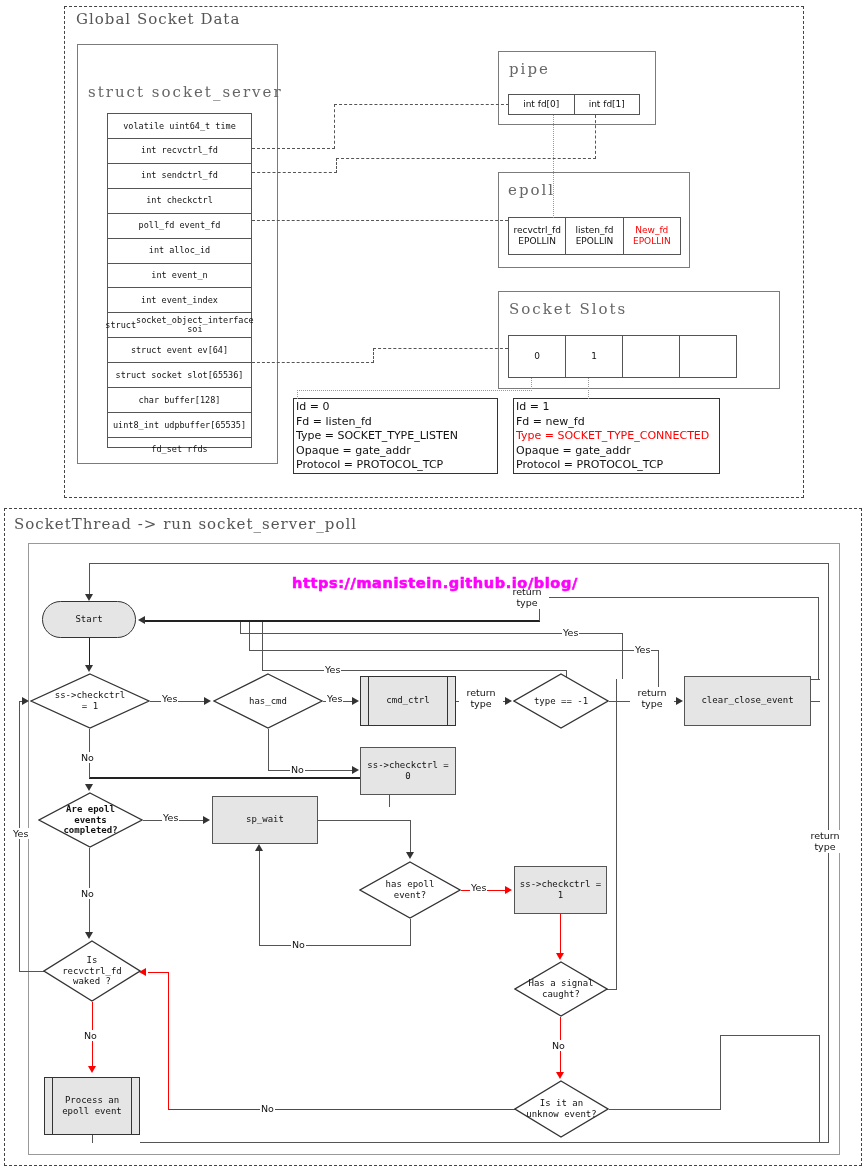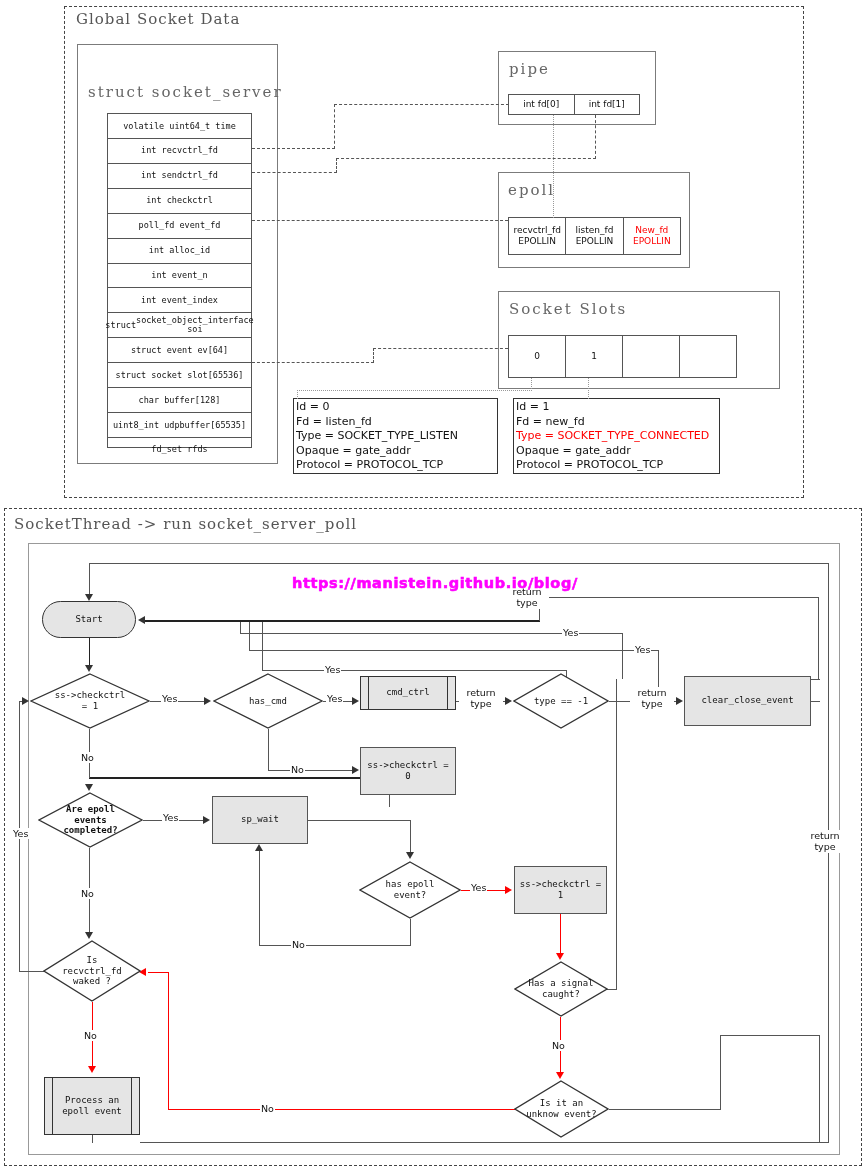--- a/index.html
+++ b/index.html
@@ -225,41 +225,41 @@
   <div class="lbl">ss-&gt;checkctrl<br>= 1</div>
 </div>
 
 <div class="dia" id="n-hascmd" style="left:213px;top:673px;width:110px;height:56px;">
   <svg class="shape" viewBox="0 0 110 56" preserveAspectRatio="none">
       <polygon points="55,1 109,28 55,55 1,28" fill="#fff" stroke="#333" stroke-width="1.3"></polygon>
     </svg>
   <div class="lbl">has_cmd</div>
 </div>
 
-<div class="node proc" id="n-cmdctrl" style="left:360px;top:676px;width:96px;height:34px;">cmd_ctrl</div>
+<div class="node proc" id="n-cmdctrl" style="left:360px;top:676px;width:96px;height:50px;">cmd_ctrl</div>
 
 <div class="dia" id="n-type" style="left:513px;top:673px;width:96px;height:56px;">
   <svg class="shape" viewBox="0 0 96 56" preserveAspectRatio="none">
       <polygon points="48,1 95,28 48,55 1,28" fill="#fff" stroke="#333" stroke-width="1.3"></polygon>
     </svg>
   <div class="lbl">type == -1</div>
 </div>
 
 <div class="node rect" id="n-clear" style="left:684px;top:676px;width:127px;height:50px;">clear_close_event</div>
 
 <div class="node rect" id="n-chk0" style="left:360px;top:747px;width:96px;height:48px;">ss-&gt;checkctrl =<br>0</div>
 
 <div class="dia" id="n-areepoll" style="left:38px;top:792px;width:105px;height:56px;font-weight:bold;">
   <svg class="shape" viewBox="0 0 105 56" preserveAspectRatio="none">
       <polygon points="52,1 104,28 52,55 1,28" fill="#fff" stroke="#333" stroke-width="1.3"></polygon>
     </svg>
   <div class="lbl">Are epoll<br>events<br>completed?</div>
 </div>
 
-<div class="node rect" id="n-spwait" style="left:212px;top:796px;width:96px;height:48px;">sp_wait</div>
+<div class="node rect" id="n-spwait" style="left:212px;top:796px;width:106px;height:48px;">sp_wait</div>
 
 <div class="dia" id="n-hasep" style="left:359px;top:861px;width:102px;height:58px;">
   <svg class="shape" viewBox="0 0 102 58" preserveAspectRatio="none">
       <polygon points="51,1 101,29 51,57 1,29" fill="#fff" stroke="#333" stroke-width="1.3"></polygon>
     </svg>
   <div class="lbl">has epoll<br>event?</div>
 </div>
 
 <div class="node rect" id="n-chkset1" style="left:514px;top:866px;width:93px;height:48px;">ss-&gt;checkctrl =<br>1</div>
 

